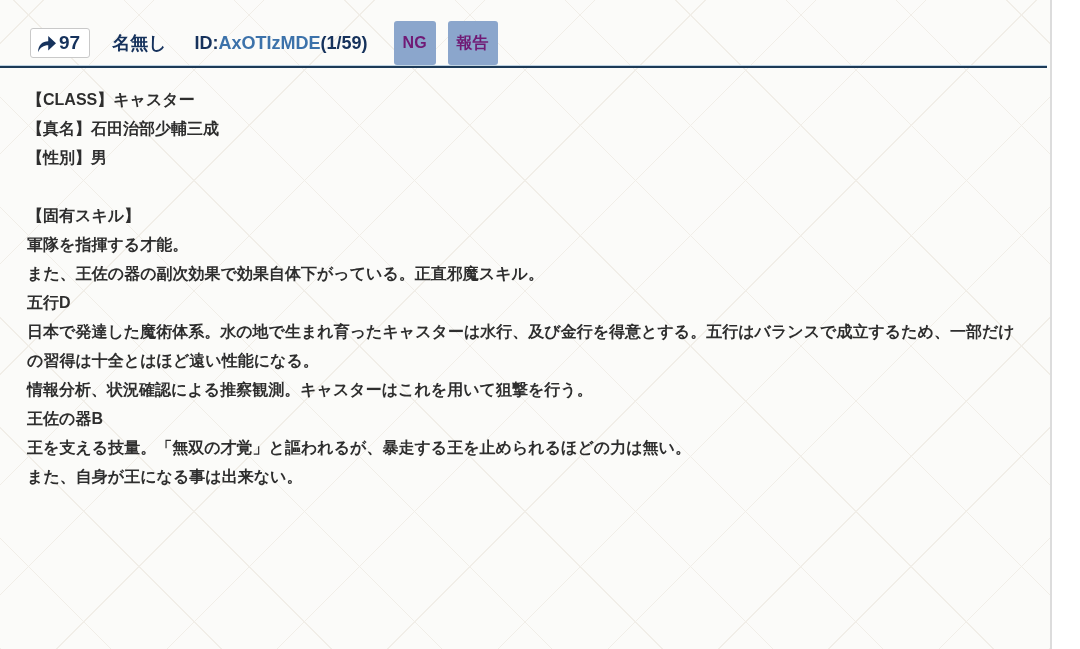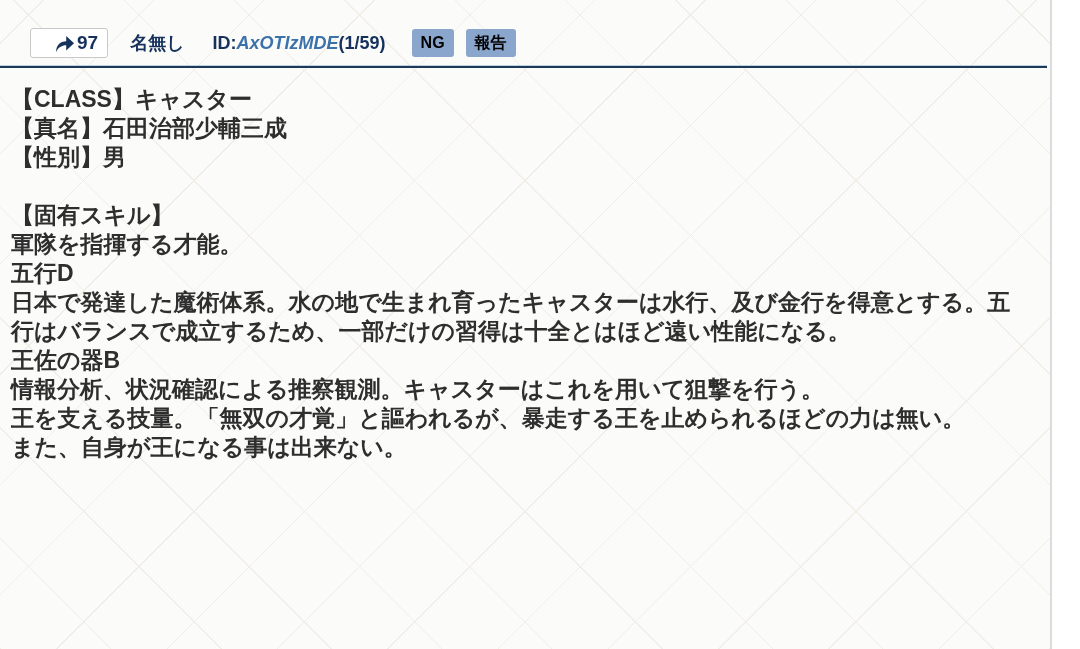--- a/index.html
+++ b/index.html
@@ -21,43 +21,43 @@
   }
   .post-header{
     display:flex;align-items:center;
     padding:21px 0 0 30px;height:44px;box-sizing:content-box;
     font-weight:bold;font-size:18px;color:#16325c;
     white-space:nowrap;
   }
   .post-num-box{
     display:inline-flex;align-items:center;gap:2px;
     background:#ffffff;border:1px solid #c9c9c9;border-radius:3px;
-    padding:3px 9px 3px 23px;margin-right:22px;
+    padding:3px 9px 3px 5px;margin-right:22px;
     color:#16325c;font-size:19px;cursor:pointer;
   }
   .reply-arrow{width:21px;height:19px;display:inline-block;}
   .reply-arrow svg{display:block;width:100%;height:100%;fill:#16325c;}
   .author{margin-right:28px;font-size:18px;}
   .datetime{margin-right:20px;font-size:18px;letter-spacing:0.2px;}
   .id-group{margin-right:26px;font-size:18px;}
-  .id-value{color:#3c72aa;cursor:pointer;font-style:italic;}
+  .id-value{color:#3c72aa;cursor:pointer;}
   .btn{
     display:inline-flex;align-items:center;justify-content:center;
-    background:#8ba6cc;color:#000000;border:none;border-radius:3px;
+    background:#8ba6cc;color:#701a75;border:none;border-radius:3px;
     font-weight:bold;font-size:16px;
-    height:28px;padding:0 9px;margin-right:12px;cursor:pointer;
+    height:44px;padding:0 9px;margin-right:12px;cursor:pointer;
     font-family:"Liberation Sans","DejaVu Sans",sans-serif;
   }
   .divider{
     height:3px;width:calc(100% - 3px);
     background:linear-gradient(to bottom,#bfd3e2 1px,#1c3a57 1px);
   }
   .post-body{
-    padding:17px 28px 0 11px;
-    font-size:23px;line-height:29px;font-weight:bold;color:#2e2e2e;
+    padding:17px 28px 0 27px;
+    font-size:16px;line-height:29px;font-weight:bold;color:#2e2e2e;
   }
   .body-line{white-space:pre-wrap;min-height:29px;}
 </style>
 </head>
 <body>
 
 <div class="content">
 
   <div class="post-header">
     <span class="post-num-box">
@@ -76,21 +76,22 @@
 
   <div class="divider"></div>
 
   <div class="post-body">
       <div class="body-line">【CLASS】キャスター</div>
       <div class="body-line">【真名】石田治部少輔三成</div>
       <div class="body-line">【性別】男</div>
       <div class="body-line">&nbsp;</div>
       <div class="body-line">【固有スキル】</div>
       <div class="body-line">軍隊を指揮する才能。</div>
+      <div class="body-line">また、王佐の器の副次効果で効果自体下がっている。正直邪魔スキル。</div>
       <div class="body-line">五行D</div>
       <div class="body-line">日本で発達した魔術体系。水の地で生まれ育ったキャスターは水行、及び金行を得意とする。五行はバランスで成立するため、一部だけの習得は十全とはほど遠い性能になる。</div>
+      <div class="body-line">情報分析、状況確認による推察観測。キャスターはこれを用いて狙撃を行う。</div>
       <div class="body-line">王佐の器B</div>
-      <div class="body-line">情報分析、状況確認による推察観測。キャスターはこれを用いて狙撃を行う。</div>
       <div class="body-line">王を支える技量。「無双の才覚」と謳われるが、暴走する王を止められるほどの力は無い。</div>
       <div class="body-line">また、自身が王になる事は出来ない。</div>
     </div>
 
 </div>
 
 </body></html>

